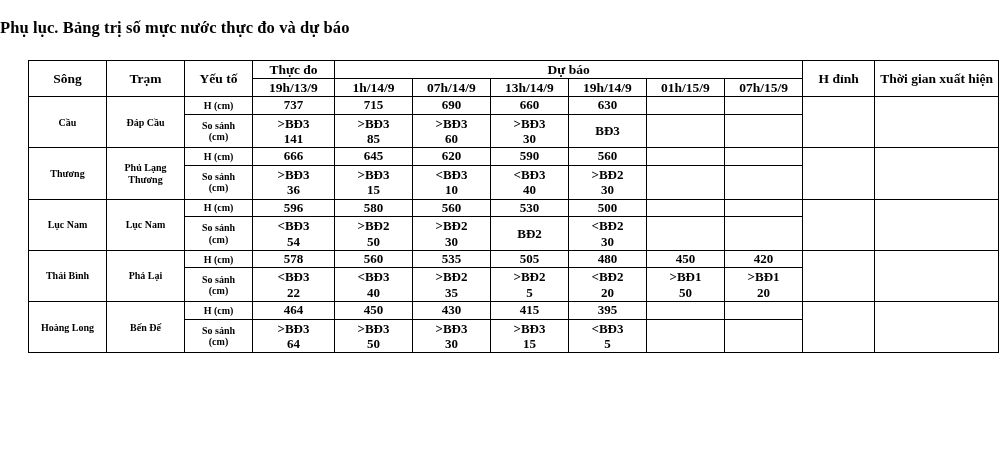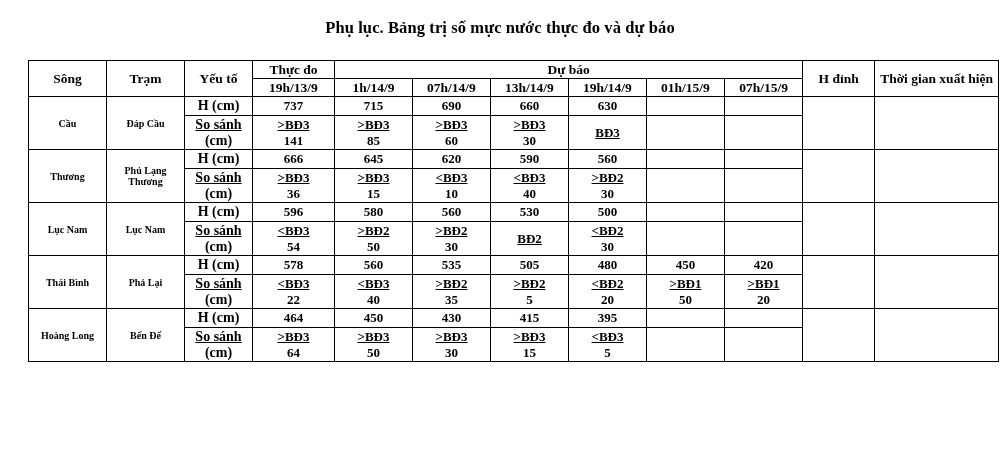--- a/index.html
+++ b/index.html
@@ -14,21 +14,21 @@
     color: #000000;
     overflow: hidden;
   }
   .page {
     position: relative;
     width: 1000px;
     height: 458px;
     box-sizing: border-box;
   }
   .doc-title {
-    text-align: center;
+    text-align: left;
     font-size: 16.5px;
     font-weight: bold;
     margin: 18px 0 14px 0;
     letter-spacing: 0.1px;
   }
   .table-wrap {
     padding: 8px 28px;
     box-sizing: border-box;
   }
   table.data {
@@ -52,32 +52,32 @@
   }
   .hdr-thucdo { font-size: 13.5px; }
   .hdr-dubao  { font-size: 13.5px; }
   .date-hdr   { font-size: 13px; }
   td.rowhead {
     font-weight: bold;
     font-size: 10px;
   }
   td.label {
     font-weight: bold;
-    font-size: 14px;
+    font-size: 10px;
   }
   td.val {
     font-weight: bold;
     font-size: 13px;
     text-align: left;
     padding-left: 9px;
   }
   td.val.two-line {
     line-height: 1.18;
   }
-  .v1 { display: block; text-decoration: underline; }
+  .v1 { display: block; }
   .v2 { display: block; }
   td.empty { }
   .col-song   { width: 78px; }
   .col-tram   { width: 78px; }
   .col-yeuto  { width: 68px; }
   .col-obs    { width: 82px; }
   .col-fc     { width: 78px; }
   .col-hdinh  { width: 72px; }
   .col-time   { width: 124px; }
 </style>

